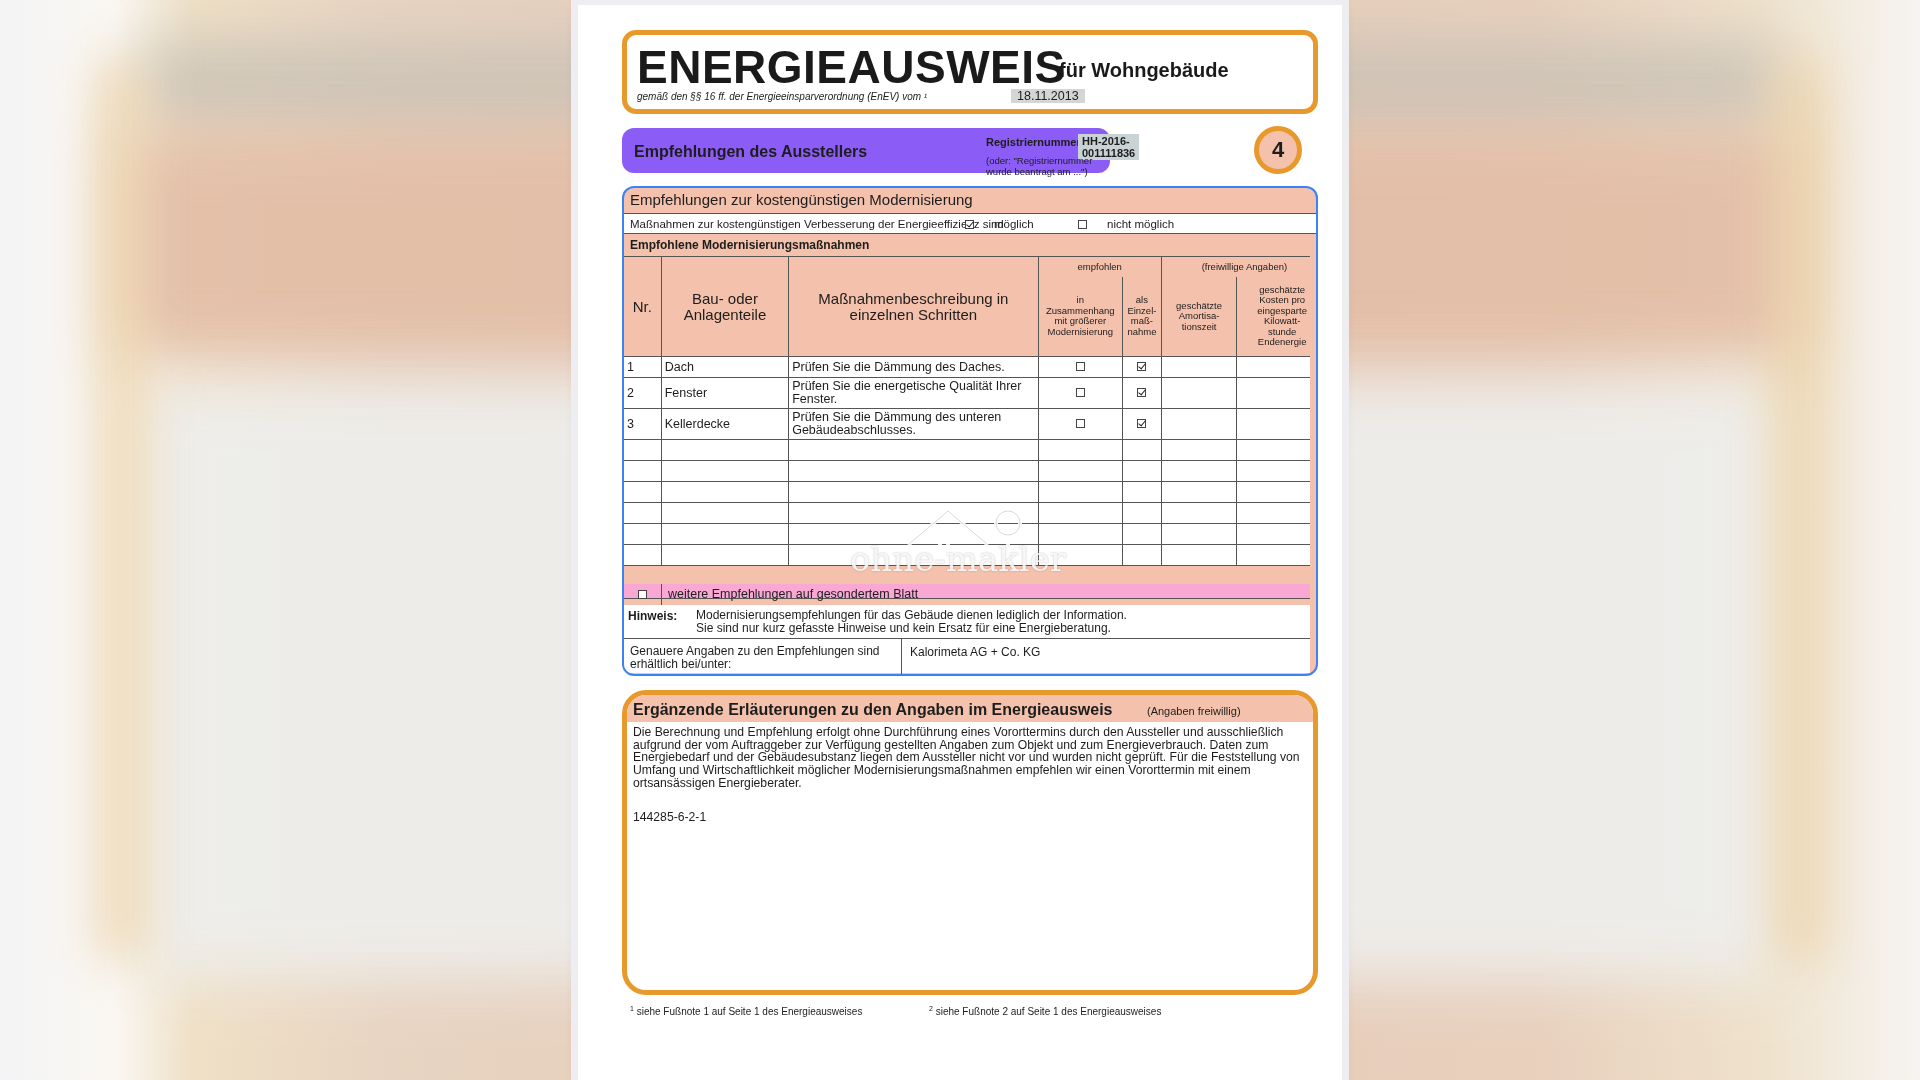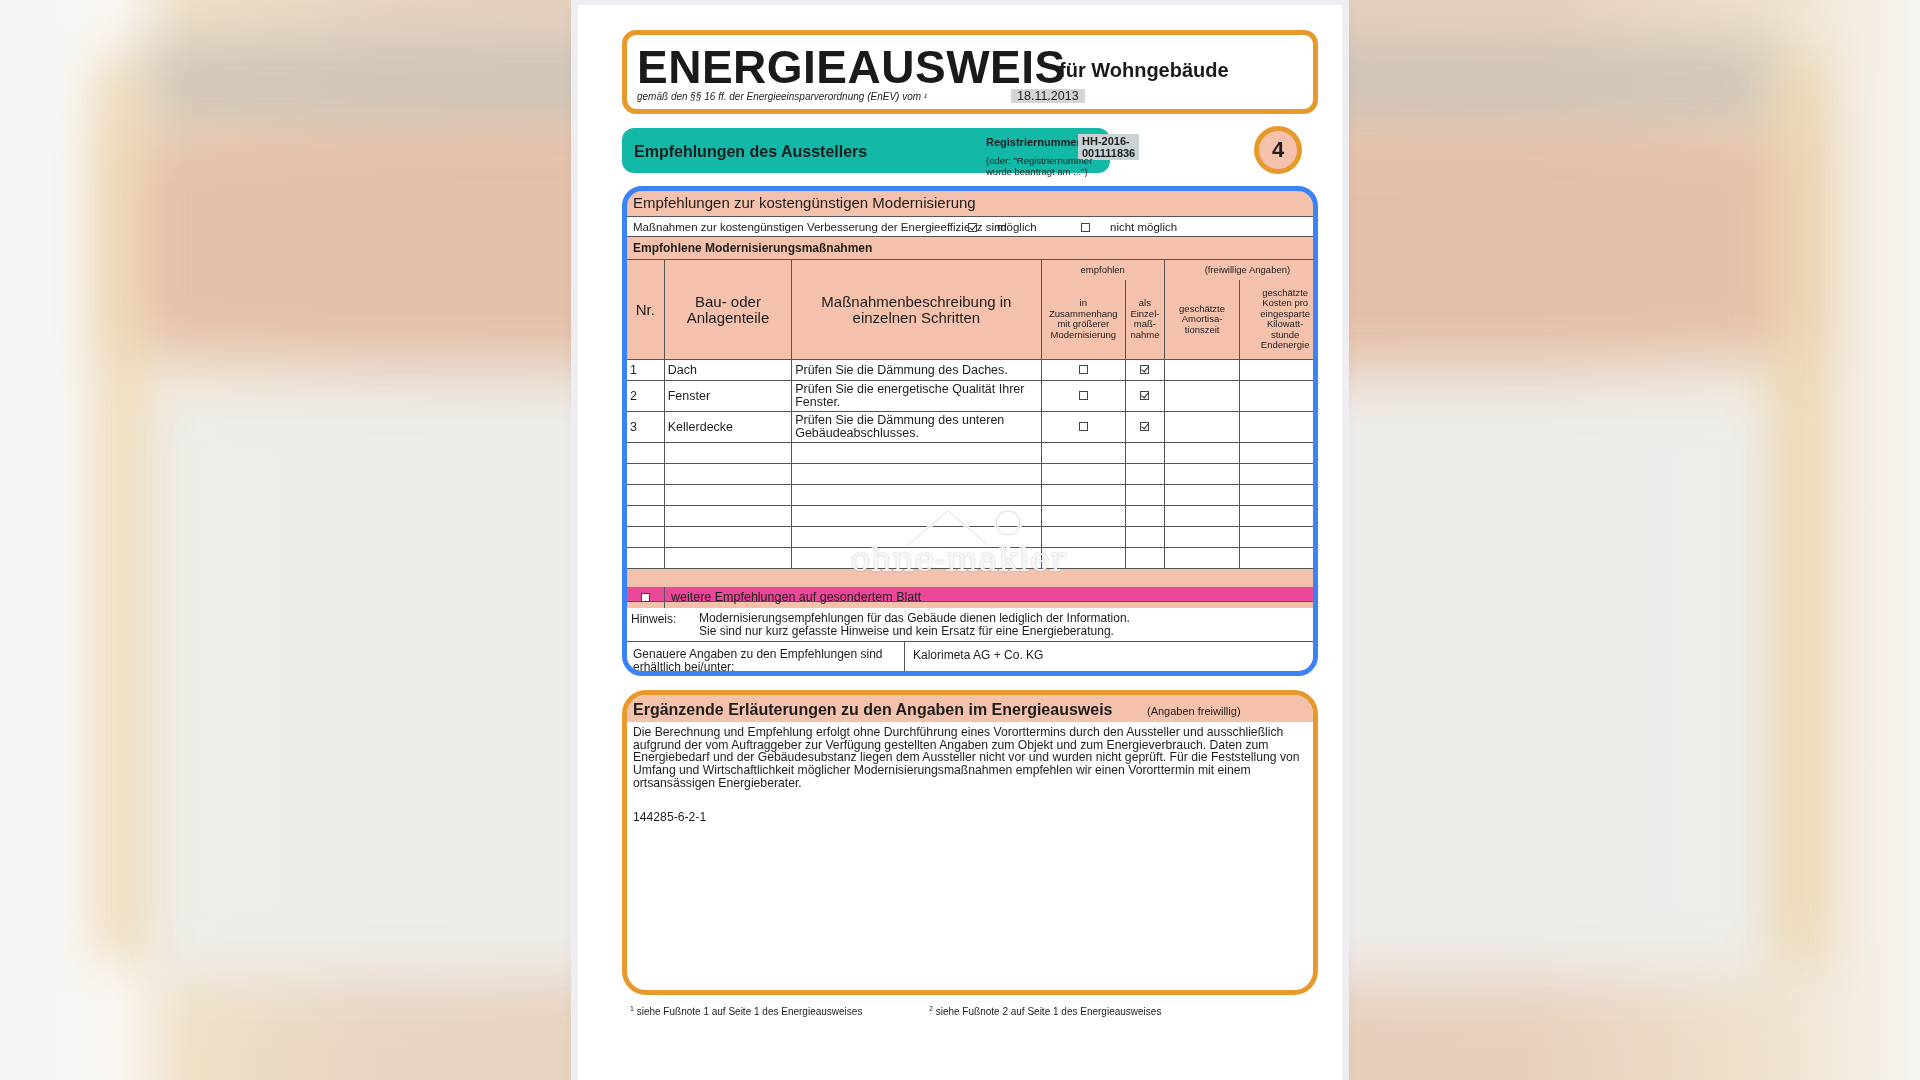--- a/index.html
+++ b/index.html
@@ -33,38 +33,38 @@
     left: 44px; top: 25px; width: 696px; height: 84px;
     border: 5px solid #e8992b; border-radius: 14px;
   }
   .title-main { left: 10px; top: 5px; font-size: 46px; font-weight: bold; letter-spacing: 0.5px; color: #1a1a1a; }
   .title-sub { left: 432px; top: 24px; font-size: 20px; font-weight: bold; color: #1a1a1a; }
   .title-law { left: 10px; top: 56px; font-size: 10px; color: #222; font-style: italic; }
   .title-date { left: 384px; top: 54px; font-size: 12.5px; background: #d5d5d3; padding: 0 6px; color: #222; }
 
   .header-band {
     left: 44px; top: 123px; width: 488px; height: 45px;
-    background: #14b8a6; border-radius: 12px;
+    background: #8b5cf6; border-radius: 12px;
   }
   .header-band .h-title { left: 12px; top: 15px; font-size: 16px; font-weight: bold; color: #1d1d1d; }
   .header-band .reg-label { left: 364px; top: 8px; font-size: 11px; font-weight: bold; }
   .header-band .reg-value { left: 456px; top: 6px; font-size: 11px; font-weight: bold; background: #c9d2d4; padding: 1px 4px; }
   .header-band .reg-note { left: 364px; top: 27px; font-size: 9.5px; }
 
   .page-circle {
     left: 676px; top: 121px; width: 48px; height: 48px; border-radius: 50%;
     border: 5px solid #e8992b; background: #f4c1ac;
     display: flex; align-items: center; justify-content: center;
     font-size: 22px; font-weight: bold; color: #1d1d1d;
   }
 
   
   .sec1 {
     left: 44px; top: 181px; width: 696px; height: 490px;
-    border: 5px solid #3b82f6; border-radius: 20px; background: #f4c1ac;
+    border: 2px solid #3b82f6; border-radius: 12px; background: #f4c1ac;
     overflow: hidden;
   }
   .sec1-title { position:absolute; left: 6px; top: 3px; font-size: 15px; color: #1d1d1d; }
   .possible-row {
     position:absolute; left: 0; top: 25px; width: 100%; height: 21px;
     background: #ffffff; border-top: 1px solid #555; border-bottom: 1px solid #555;
     font-size: 11.5px;
   }
   .possible-row span { position:absolute; top: 4px; }
   .cb { display:inline-block; width: 9px; height: 9px; border: 1px solid #444; background:#fff; position: relative; }
@@ -89,29 +89,29 @@
   .th-small { font-size: 9.5px; line-height: 10.5px; }
   .th-group { font-size: 9.5px; height: 20px; border-bottom: none !important; vertical-align: top !important; padding-top: 4px !important; }
   .th-sub { border-top: none !important; height: 80px; }
   table.measures tbody tr { height: 21px; }
   table.measures tbody tr.tall { height: 31px; }
   table.measures td.desc { line-height: 13px; }
   table.measures td.c { text-align: center; }
 
   .further-row {
     position:absolute; left: 0; top: 396px; width: 686px; height: 15px;
-    background: #ec4899; border-bottom: 1px solid #555; font-size: 12.5px;
+    background: #f9a8d4; border-bottom: 1px solid #555; font-size: 12.5px;
   }
   .further-row .cbcell { position:absolute; left: 0; top:0; width: 38px; height: 21px; border-right: 1px solid #555; display:flex; align-items:center; justify-content:center; }
   .further-row .lbl { position:absolute; left: 44px; top: 3px; }
   .hint-row {
     position:absolute; left: 0; top: 417px; width: 686px; height: 34px;
     background: #fff; border-bottom: 1px solid #555; font-size: 12px;
   }
-  .hint-row .hl { position:absolute; left: 4px; top: 4px; font-weight: normal; }
+  .hint-row .hl { position:absolute; left: 4px; top: 4px; font-weight: bold; }
   .hint-row .ht { position:absolute; left: 72px; top: 4px; line-height: 13px; }
   .contact-row {
     position:absolute; left: 0; top: 451px; width: 686px; height: 34px;
     background: #fff; font-size: 12px;
   }
   .contact-row .cl { position:absolute; left: 6px; top: 6px; width: 260px; line-height: 13px; }
   .contact-row .div { position:absolute; left: 277px; top: 0; width: 1px; height: 40px; background: #555; }
   .contact-row .cv { position:absolute; left: 286px; top: 6px; }
 
   .watermark {

